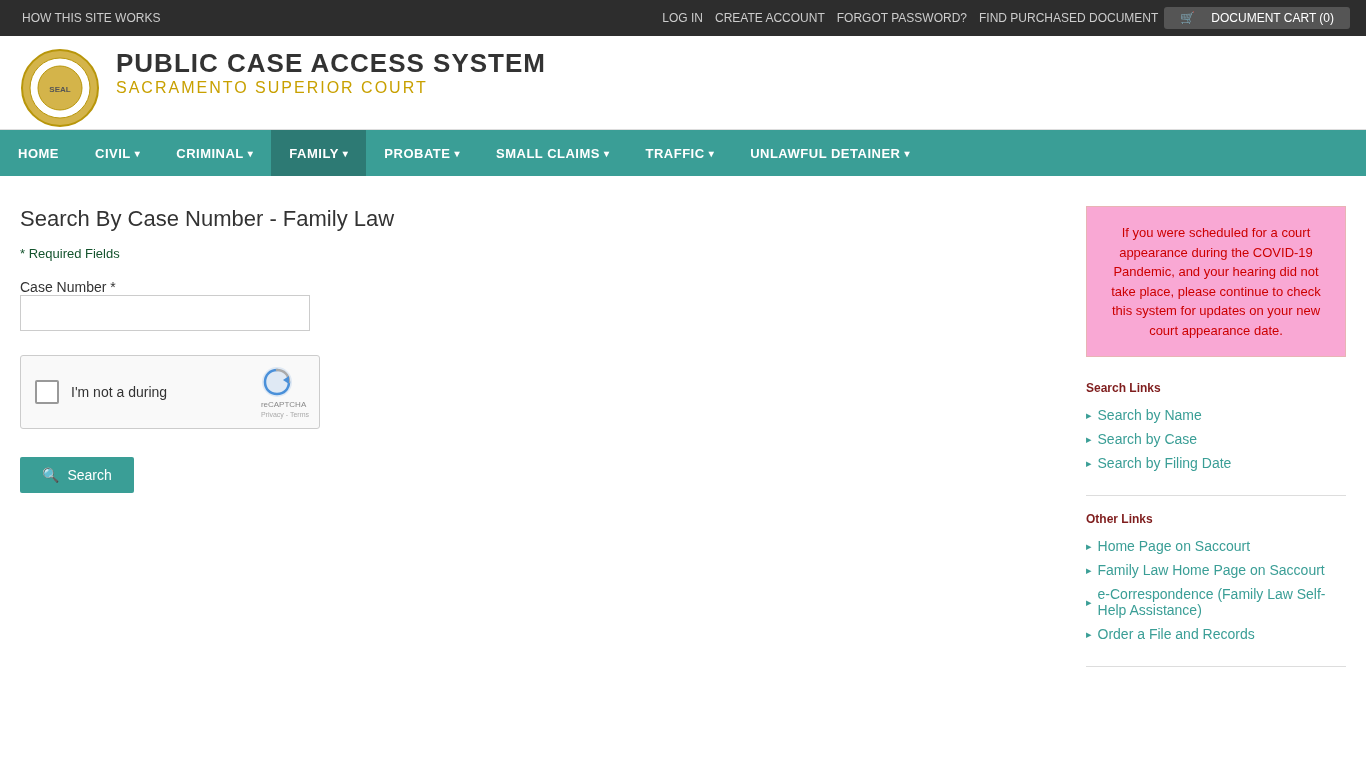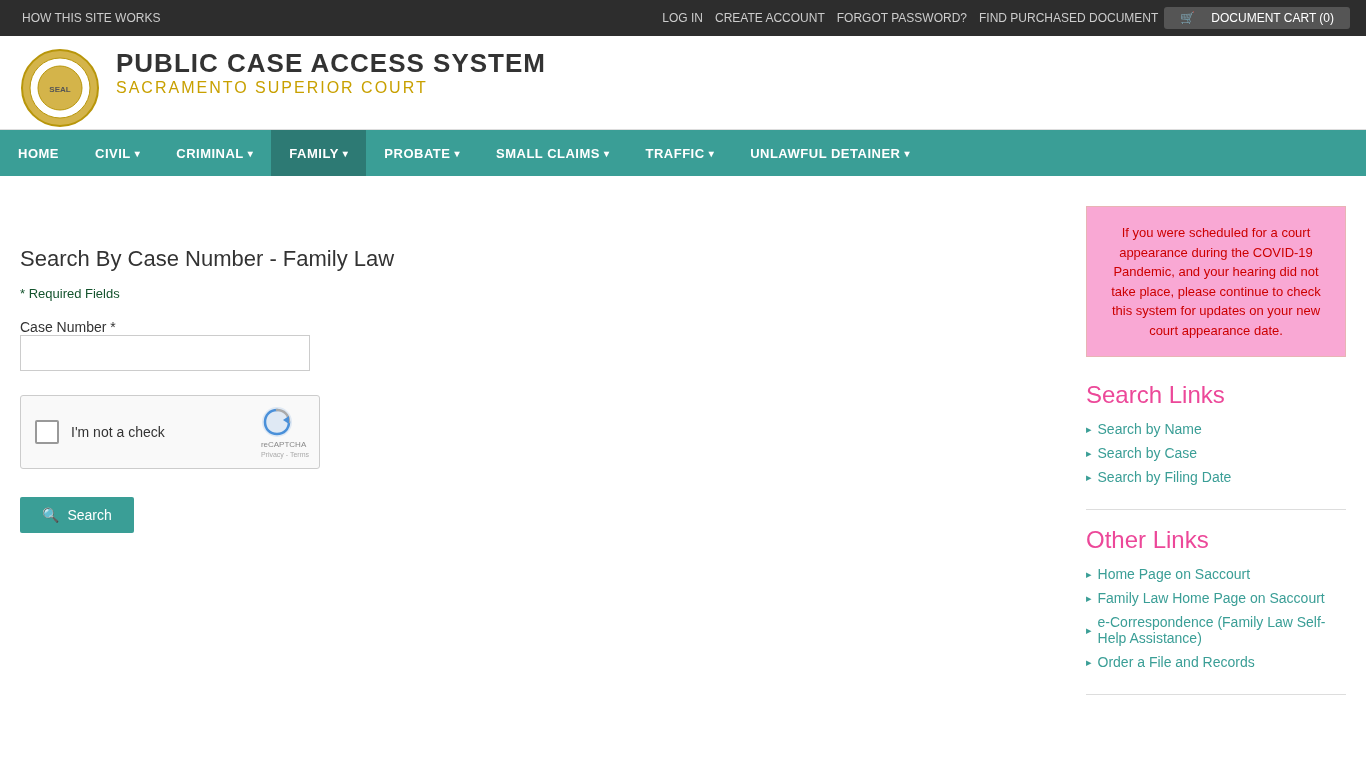--- a/index.html
+++ b/index.html
@@ -97,21 +97,20 @@
       width: 260px;
       flex-shrink: 0;
     }
 
     
     .page-title {
       font-size: 22px;
       font-weight: normal;
       color: #333;
       margin-bottom: 14px;
-      margin-top: 40px;
     }
     .required-note {
       color: #14532d;
       font-size: 13px;
       margin-bottom: 18px;
     }
 
     
     .form-label {
       font-size: 14px;
@@ -194,23 +193,23 @@
       padding: 16px;
       margin-bottom: 24px;
       color: #c00;
       font-size: 13px;
       line-height: 1.5;
       text-align: center;
     }
 
     
     .sidebar-section-title {
-      font-size: 24px;
-      color: #ec4899;
-      font-weight: normal;
+      font-size: 12px;
+      color: #7f1d1d;
+      font-weight: bold;
       margin-bottom: 12px;
     }
     .sidebar-links {
       list-style: none;
       margin-bottom: 24px;
     }
     .sidebar-links li {
       margin-bottom: 8px;
     }
     .sidebar-links li a {
@@ -285,21 +284,21 @@
 
   <div class="content">
     <h2 class="page-title">Search By Case Number - Family Law</h2>
     <p class="required-note">* Required Fields</p>
 
     <label class="form-label">Case Number *</label>
     <input class="case-number-input" type="text" style="">
 
     <div class="captcha-box">
       <div class="captcha-checkbox"></div>
-      <span class="captcha-label">I'm not a check</span>
+      <span class="captcha-label">I'm not a during</span>
       <div class="captcha-logo">
         <svg class="recaptcha-icon" width="32" height="32" viewBox="0 0 64 64">
           <circle cx="32" cy="32" r="30" fill="#4a90d9" opacity="0.15"></circle>
           <path d="M32 8 C18 8 8 18 8 32 C8 46 18 56 32 56 C46 56 56 46 56 32" stroke="#4a90d9" stroke-width="5" fill="none" stroke-linecap="round"></path>
           <path d="M56 32 C56 18 46 8 32 8" stroke="#aaa" stroke-width="5" fill="none" stroke-linecap="round"></path>
           <polygon points="56,20 56,36 44,28" fill="#4a90d9"></polygon>
         </svg>
         <span class="captcha-brand">reCAPTCHA</span>
         <span class="captcha-terms">Privacy - Terms</span>
       </div>

